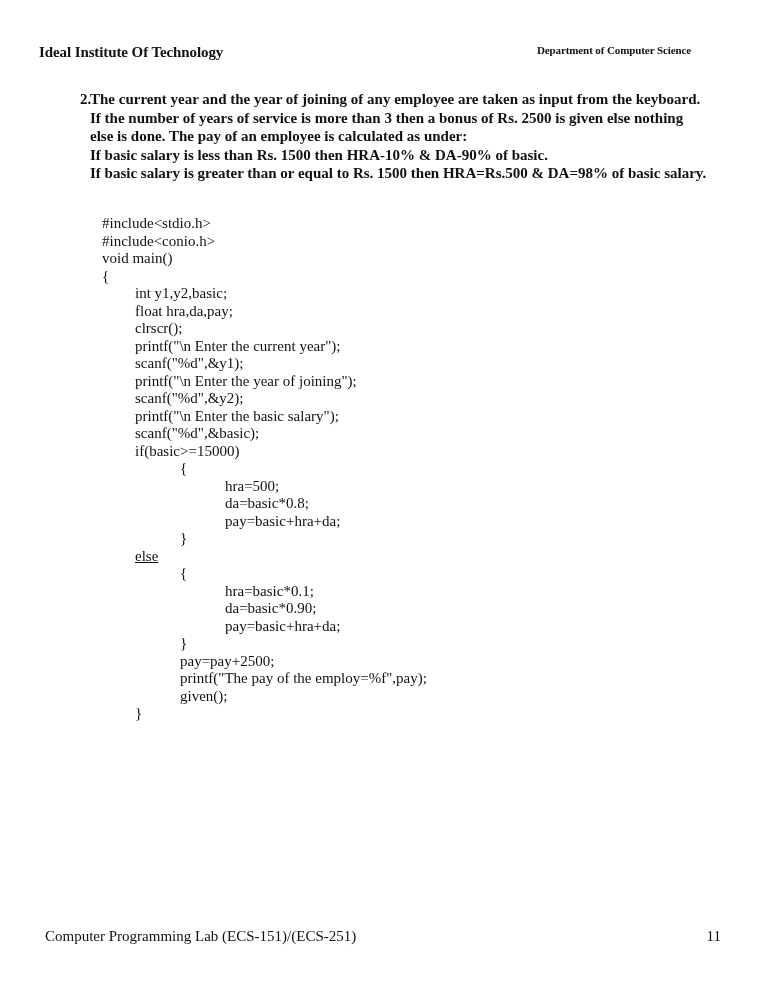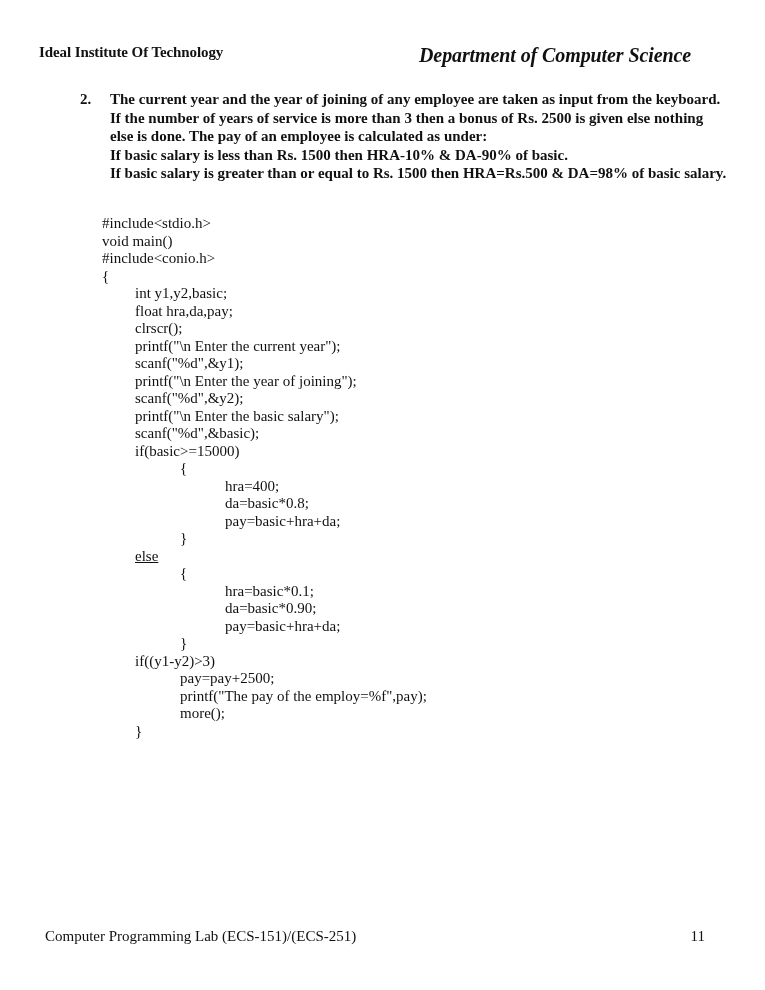--- a/index.html
+++ b/index.html
@@ -21,40 +21,39 @@
       top: 44px;
       font-weight: bold;
       font-size: 15px;
       letter-spacing: -0.1px;
     }
     .header-right {
       position: absolute;
       right: 74px;
       top: 44px;
       font-weight: bold;
-      font-size: 20px;
+      font-size: 11px;
       letter-spacing: -0.1px;
-      font-style: italic;
     }
     .question {
       position: absolute;
       left: 80px;
       top: 90px;
       width: 660px;
       font-weight: bold;
       font-size: 15px;
       line-height: 18.5px;
     }
     .question .qnum {
       position: absolute;
       left: 0;
       top: 0;
     }
     .question .qlines {
-      margin-left: 30px;
+      margin-left: 10px;
     }
     .question .qline {
       white-space: nowrap;
     }
     .code {
       position: absolute;
       left: 102px;
       top: 193px;
       font-size: 15px;
       line-height: 17.5px;
@@ -65,21 +64,21 @@
       height: 17.5px;
     }
     .footer-left {
       position: absolute;
       left: 45px;
       top: 928px;
       font-size: 15px;
     }
     .footer-right {
       position: absolute;
-      right: 60px;
+      right: 44px;
       top: 928px;
       font-size: 15px;
     }
   </style>
 </head>
 <body>
 
 <div class="header-left">Ideal Institute Of Technology</div>
 <div class="header-right">Department of Computer Science</div>
 
@@ -89,45 +88,44 @@
     <div class="qline">The current year and the year of joining of any employee are taken as input from the keyboard.</div>
     <div class="qline">If the number of years of service is more than 3 then a bonus of Rs. 2500 is given else nothing</div>
     <div class="qline">else is done. The pay of an employee is calculated as under:</div>
     <div class="qline">If basic salary is less than Rs. 1500 then HRA-10% &amp; DA-90% of basic.</div>
     <div class="qline">If basic salary is greater than or equal to Rs. 1500 then HRA=Rs.500 &amp; DA=98% of basic salary.</div>
   </div>
 </div>
 
 <div class="code" id="code-block">
     <div class="line" style="padding-left: 0px;">#include&lt;stdio.h&gt;</div>
+    <div class="line" style="padding-left: 0px;">#include&lt;conio.h&gt;</div>
     <div class="line" style="padding-left: 0px;">void main()</div>
-    <div class="line" style="padding-left: 0px;">#include&lt;conio.h&gt;</div>
     <div class="line" style="padding-left: 0px;">{</div>
     <div class="line" style="padding-left: 33px;">int y1,y2,basic;</div>
     <div class="line" style="padding-left: 33px;">float hra,da,pay;</div>
     <div class="line" style="padding-left: 33px;">clrscr();</div>
     <div class="line" style="padding-left: 33px;">printf("\n Enter the current year");</div>
     <div class="line" style="padding-left: 33px;">scanf("%d",&amp;y1);</div>
     <div class="line" style="padding-left: 33px;">printf("\n Enter the year of joining");</div>
     <div class="line" style="padding-left: 33px;">scanf("%d",&amp;y2);</div>
     <div class="line" style="padding-left: 33px;">printf("\n Enter the basic salary");</div>
     <div class="line" style="padding-left: 33px;">scanf("%d",&amp;basic);</div>
     <div class="line" style="padding-left: 33px;">if(basic&gt;=15000)</div>
     <div class="line" style="padding-left: 78px;">{</div>
-    <div class="line" style="padding-left: 123px;">hra=400;</div>
+    <div class="line" style="padding-left: 123px;">hra=500;</div>
     <div class="line" style="padding-left: 123px;">da=basic*0.8;</div>
     <div class="line" style="padding-left: 123px;">pay=basic+hra+da;</div>
     <div class="line" style="padding-left: 78px;">}</div>
     <div class="line" style="padding-left: 33px; text-decoration: underline;">else</div>
     <div class="line" style="padding-left: 78px;">{</div>
     <div class="line" style="padding-left: 123px;">hra=basic*0.1;</div>
     <div class="line" style="padding-left: 123px;">da=basic*0.90;</div>
     <div class="line" style="padding-left: 123px;">pay=basic+hra+da;</div>
     <div class="line" style="padding-left: 78px;">}</div>
-    <div class="line" style="padding-left: 33px;">if((y1-y2)&gt;3)</div>
     <div class="line" style="padding-left: 78px;">pay=pay+2500;</div>
     <div class="line" style="padding-left: 78px;">printf("The pay of the employ=%f",pay);</div>
-    <div class="line" style="padding-left: 78px;">more();</div>
+    <div class="line" style="padding-left: 78px;">given();</div>
     <div class="line" style="padding-left: 33px;">}</div>
   </div>
 
 <div class="footer-left">Computer Programming Lab (ECS-151)/(ECS-251)</div>
 <div class="footer-right">11</div>
 
 </body></html>

